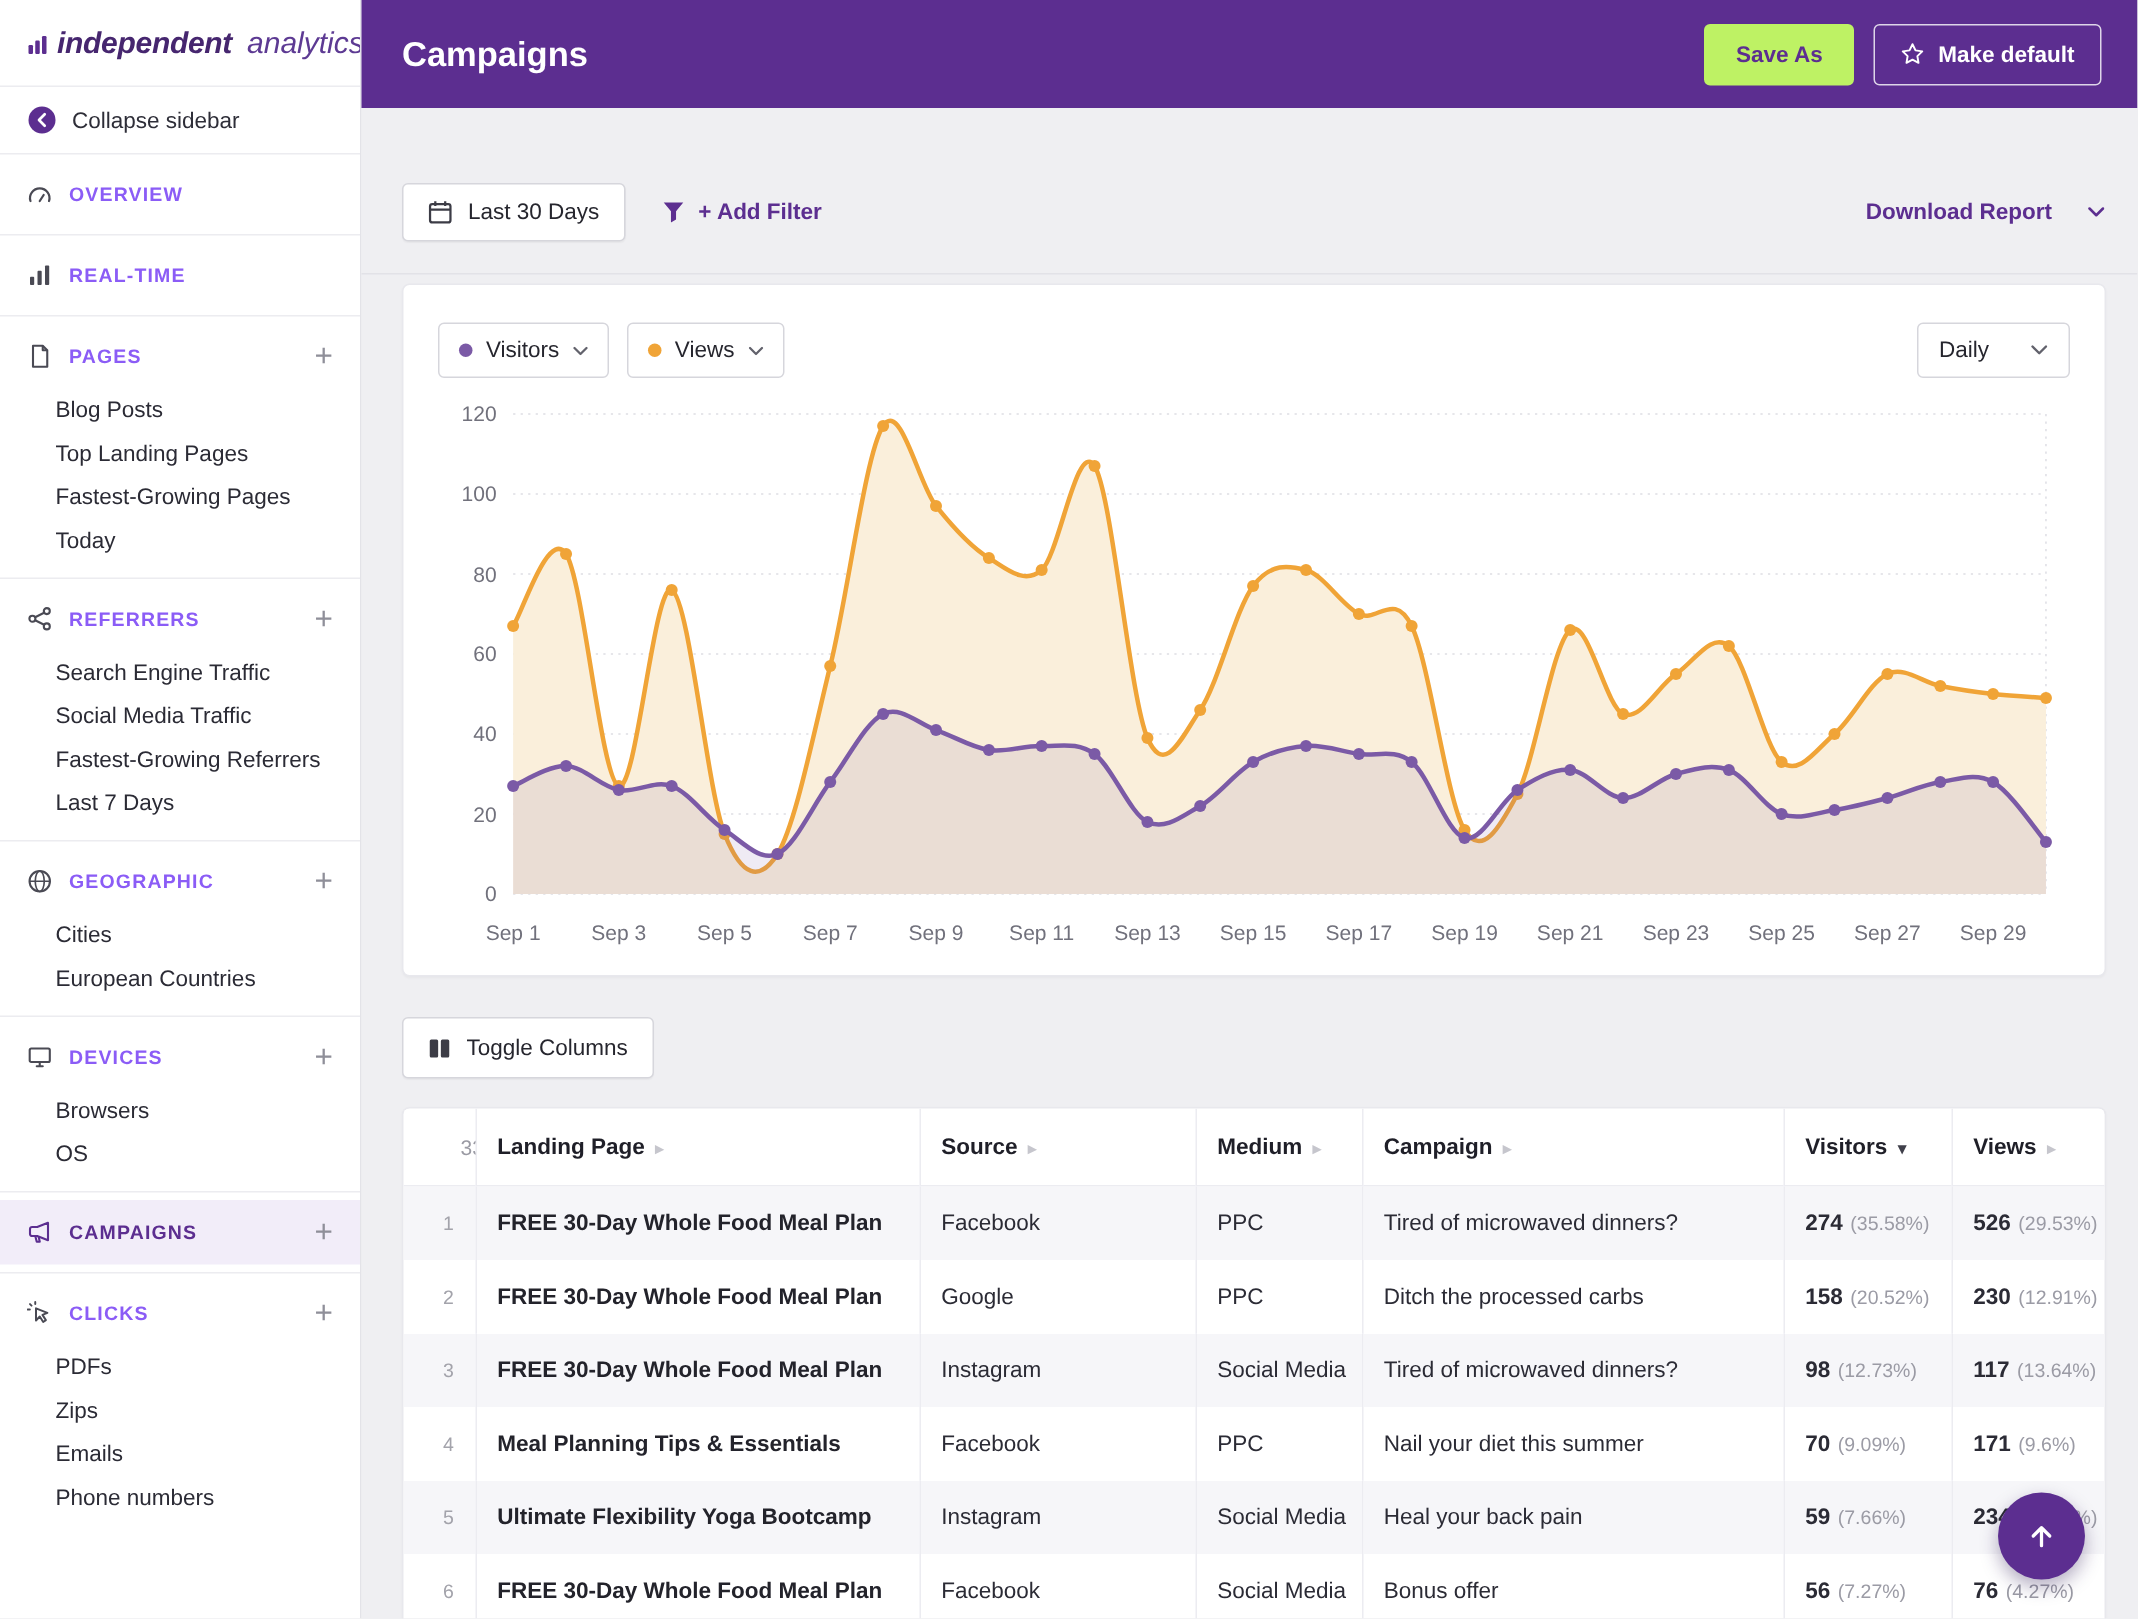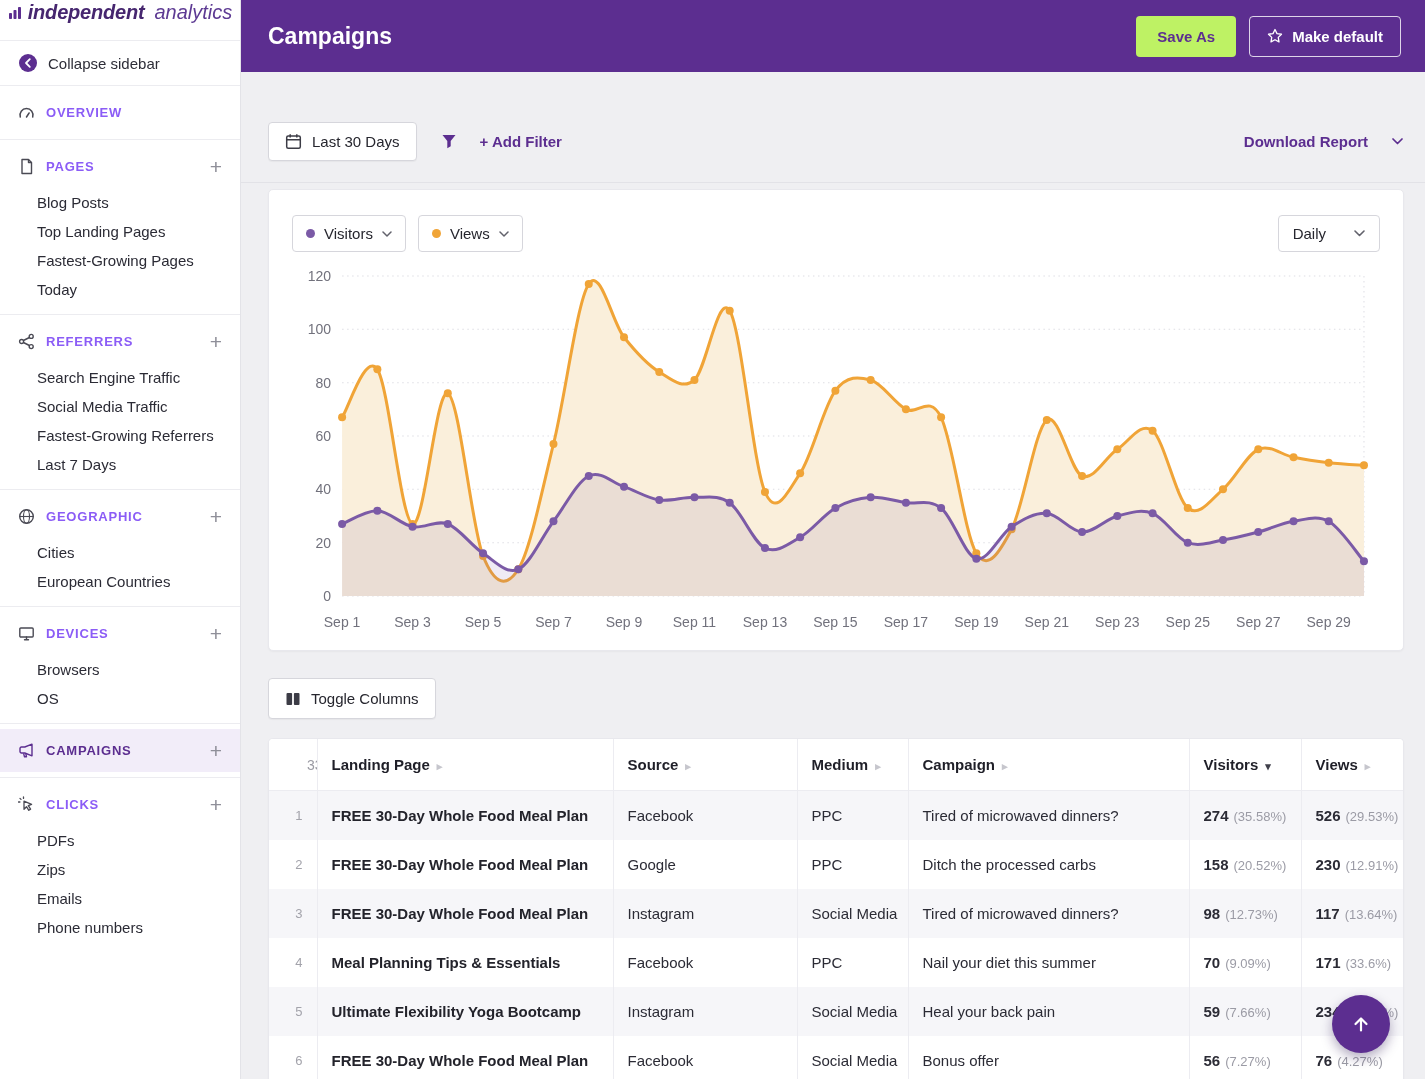--- a/index.html
+++ b/index.html
@@ -9,21 +9,21 @@
     background: #EFEFF2;
     color: #26262e;
     --accent: #5C2E90;
     --header-bg: #5C2E90;
     --sidebar-active-bg: #F2EDF9;
   }
   .app { display: flex; width: 100%; height: 100%; }
 
   
   .sidebar { width: 241px; min-width: 241px; background: #fff; border-right: 1px solid #e3e3e8; overflow: hidden; }
-  .logo { padding: 1px 18px 16px; border-bottom: 1px solid #ececf0; display: flex; align-items: center; gap: 6px; font-style: italic; justify-content: center; }
+  .logo { padding: 18px 18px 16px; border-bottom: 1px solid #ececf0; display: flex; align-items: center; gap: 6px; font-style: italic; }
   .logo-mark { display: flex; color: var(--accent); }
   .logo-bold { font-weight: 800; color: #46266f; font-size: 20px; letter-spacing: -0.2px; }
   .logo-light { font-weight: 300; color: #5d3a93; font-size: 20px; margin-left: 4px; }
   .collapse-row { display: flex; align-items: center; gap: 10px; padding: 12px 18px; font-size: 15px; color: #2e2e38; cursor: pointer; }
   .collapse-icon { display: flex; color: var(--accent); }
   .nav-section { border-top: 1px solid #ececf0; padding: 5px 0 10px; }
   .nav-section.tight { padding: 5px 0; }
   .nav-head { display: flex; align-items: center; gap: 11px; padding: 13px 18px; cursor: pointer; }
   .nav-icon { width: 17px; height: 17px; color: #4a4a54; display: flex; flex: none; }
   .nav-label { font-size: 13px; font-weight: 700; letter-spacing: .06em; color: #8b5cf6; flex: 1; }
@@ -36,21 +36,21 @@
   .main { flex: 1; display: flex; flex-direction: column; min-width: 0; position: relative; }
   .topbar { height: 72px; flex: none; background: var(--header-bg); display: flex; align-items: center; padding: 0 24px 0 27px; gap: 13px; }
   .page-title { color: #fff; font-size: 23px; font-weight: 700; flex: 1; }
   .btn-save { background: #bef264; color: var(--accent); font-weight: 700; font-size: 15px; padding: 12px 21px; border-radius: 4px; border: none; cursor: pointer; font-family: inherit; }
   .btn-default { background: transparent; color: #fff; border: 1px solid rgba(255,255,255,.8); font-size: 15px; font-weight: 600; padding: 11px 17px; border-radius: 4px; display: flex; align-items: center; gap: 9px; cursor: pointer; font-family: inherit; }
   .star { display: flex; color: #fff; }
 
   .toolbar { height: 83px; flex: none; display: flex; align-items: center; padding: 0 22px 0 27px; border-bottom: 1px solid #e2e2e7; background: #EFEFF2; margin-top: 28px; }
   .btn-date { display: flex; align-items: center; gap: 10px; background: #fff; border: 1px solid #d6d6dc; border-radius: 4px; padding: 10px 16px; font-size: 15px; color: #26262e; cursor: pointer; font-family: inherit; box-shadow: 0 1px 1px rgba(0,0,0,.04); }
   .cal { display: flex; color: #3c3c46; }
-  .add-filter { display: flex; align-items: flex-start; gap: 23px; margin-left: 24px; color: var(--accent); font-size: 15px; font-weight: 600; cursor: pointer; }
+  .add-filter { display: flex; align-items: flex-start; gap: 9px; margin-left: 24px; color: var(--accent); font-size: 15px; font-weight: 600; cursor: pointer; }
   .funnel { display: flex; color: var(--accent); }
   .download { margin-left: auto; display: flex; align-items: center; gap: 24px; color: var(--accent); font-size: 15px; font-weight: 600; cursor: pointer; }
   .chev { display: flex; color: #62626c; }
   .download .chev { color: var(--accent); }
 
   .content { flex: 1; padding: 6px 21px 0 27px; overflow: hidden; }
   .card { background: #fff; border: 1px solid #e8e8ed; border-radius: 5px; box-shadow: 0 1px 2px rgba(0,0,0,.04); }
   .chart-card { padding: 25px 23px 16px; }
   .chart-controls { display: flex; align-items: center; gap: 12px; margin-bottom: 10px; }
   .chip { display: flex; align-items: center; gap: 9px; border: 1px solid #d6d6dc; border-radius: 4px; padding: 9px 13px; font-size: 15px; background: #fff; cursor: pointer; font-family: inherit; color: #26262e; }
@@ -109,20 +109,32 @@
     <nav id="sidebar-nav">
         <div class="nav-section tight">
           <div class="nav-head">
             <span class="nav-icon">
               <svg viewBox="0 0 17 17" width="17" height="17">
                 <path d="M2.3 13a6.5 6.5 0 1 1 12.4 0" fill="none" stroke="currentColor" stroke-width="1.5" stroke-linecap="round"></path>
                 <path d="M8.5 13l2.6-4" fill="none" stroke="currentColor" stroke-width="1.5" stroke-linecap="round"></path>
               </svg>
             </span>
             <span class="nav-label">OVERVIEW</span>
+          </div>
+        </div>
+        <div class="nav-section tight">
+          <div class="nav-head">
+            <span class="nav-icon">
+              <svg viewBox="0 0 17 17" width="17" height="17">
+                <rect x="2" y="9.5" width="2.8" height="5.5" rx="0.6" fill="currentColor"></rect>
+                <rect x="7" y="5.5" width="2.8" height="9.5" rx="0.6" fill="currentColor"></rect>
+                <rect x="12" y="2" width="2.8" height="13" rx="0.6" fill="currentColor"></rect>
+              </svg>
+            </span>
+            <span class="nav-label">REAL-TIME</span>
           </div>
         </div>
         <div class="nav-section">
           <div class="nav-head">
             <span class="nav-icon">
               <svg viewBox="0 0 17 17" width="17" height="17">
                 <path d="M4 1.5h6.5l3 3v11H4z" fill="none" stroke="currentColor" stroke-width="1.4" stroke-linejoin="round"></path>
                 <path d="M10.5 1.5v3h3" fill="none" stroke="currentColor" stroke-width="1.4" stroke-linejoin="round"></path>
               </svg>
             </span>
@@ -444,21 +456,21 @@
                 <td class="c-vis"><span class="val">98</span><span class="pct">(12.73%)</span></td>
                 <td class="c-views"><span class="val">117</span><span class="pct">(13.64%)</span></td>
               </tr>
               <tr>
                 <td class="c-num">4</td>
                 <td class="c-lp">Meal Planning Tips &amp; Essentials</td>
                 <td class="c-src">Facebook</td>
                 <td class="c-med">PPC</td>
                 <td class="c-camp">Nail your diet this summer</td>
                 <td class="c-vis"><span class="val">70</span><span class="pct">(9.09%)</span></td>
-                <td class="c-views"><span class="val">171</span><span class="pct">(33.6%)</span></td>
+                <td class="c-views"><span class="val">171</span><span class="pct">(9.6%)</span></td>
               </tr>
               <tr>
                 <td class="c-num">5</td>
                 <td class="c-lp">Ultimate Flexibility Yoga Bootcamp</td>
                 <td class="c-src">Instagram</td>
                 <td class="c-med">Social Media</td>
                 <td class="c-camp">Heal your back pain</td>
                 <td class="c-vis"><span class="val">59</span><span class="pct">(7.66%)</span></td>
                 <td class="c-views"><span class="val">234</span><span class="pct">(13.14%)</span></td>
               </tr>

